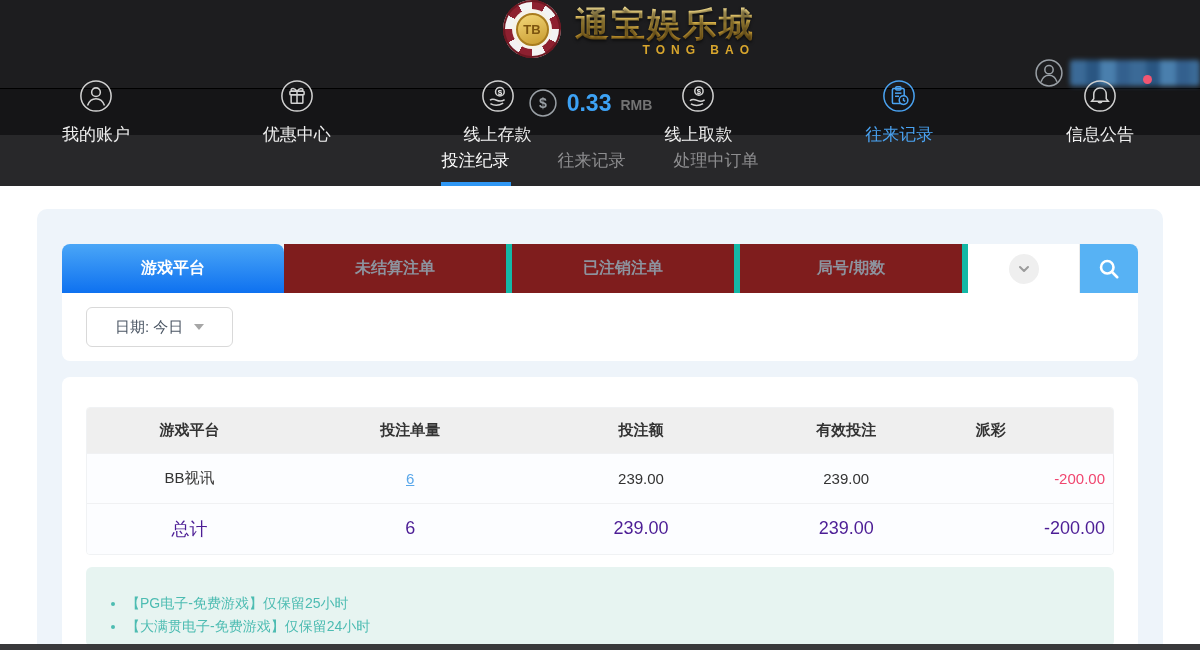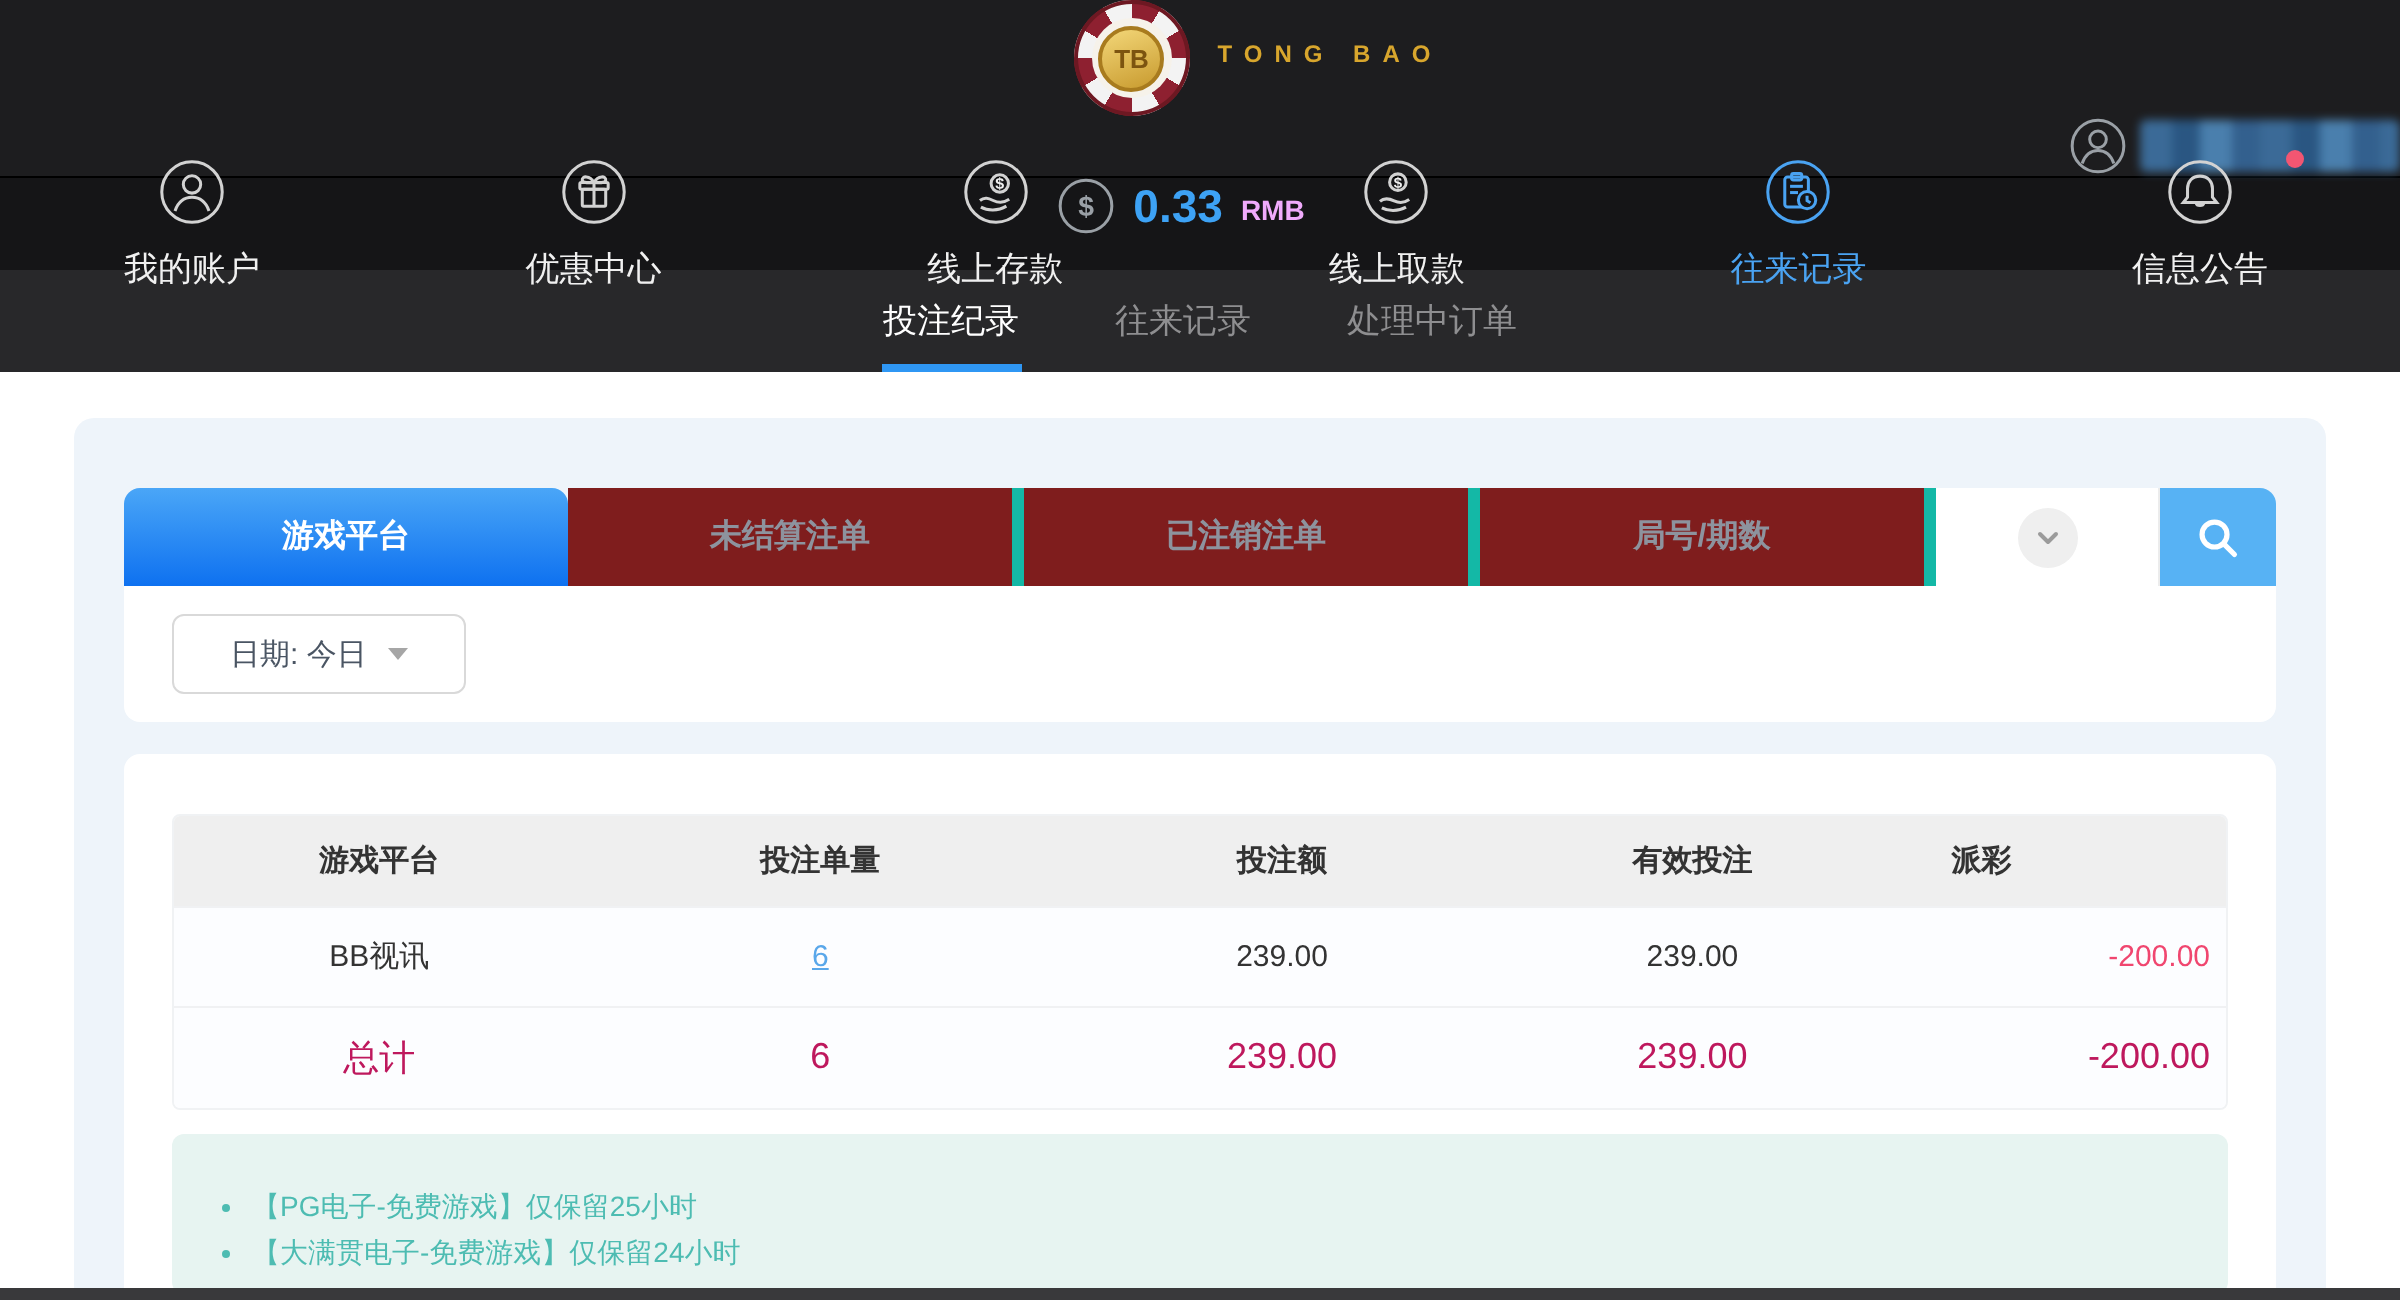--- a/index.html
+++ b/index.html
@@ -21,21 +21,21 @@
     background:linear-gradient(180deg,#f9e59a 10%,#e8bf4e 45%,#a8791c 90%);
     -webkit-background-clip:text; background-clip:text; color:transparent;
     text-shadow:0 2px 3px rgba(0,0,0,.55); }
   .logo-sub { font-size:12px; font-weight:bold; letter-spacing:6px; color:#d8a62d; text-align:right; margin-top:-5px; }
 
   .user { margin-left:auto; display:flex; align-items:center; gap:6px; }
   .redacted { width:130px; height:26px; border-radius:3px; filter:blur(2.5px); opacity:.95;
     background:repeating-linear-gradient(90deg,#3d6f9e 0 16px,#2b5a88 16px 30px,#4d85b5 30px 46px,#356494 46px 60px); }
   .balance { margin-left:52px; margin-right:72px; display:flex; align-items:center; gap:9px; }
   .balance-amount { color:#3da2f5; font-size:23px; font-weight:bold; }
-  .balance-cur { color:#f0abfc; font-size:14px; font-weight:bold; margin-top:4px; }
+  .balance-cur { color:#737373; font-size:14px; font-weight:bold; margin-top:4px; }
 
   
   .mainnav { height:47px; background:#151517; display:flex; align-items:center;
     justify-content:space-between; padding:0 66px 0 62px; border-top:1px solid #000; }
   .nav-item { display:flex; align-items:center; gap:10px; color:#f0f0f0; font-size:17px; cursor:pointer; position:relative;flex-direction:column; }
   .nav-item svg { stroke:#d2d2d2; }
   .nav-item.active { color:#4aa3f2; }
   .nav-item.active svg { stroke:#4aa3f2; }
   .notif-dot { position:absolute; top:-4px; right:-18px; width:9px; height:9px; border-radius:50%; background:#f25672; }
 
@@ -62,21 +62,21 @@
   .filter-body { height:68px; background:#fff; border-radius:0 0 8px 8px; display:flex; align-items:center; padding-left:24px; }
   .date-btn { height:40px; background:#fff; border:1px solid #d9d9d9; border-radius:6px;
     display:inline-flex; align-items:center; gap:11px; padding:0 28px; font-size:15px; color:#4a5563; cursor:pointer; }
   .caret-down { width:0; height:0; border-left:5px solid transparent; border-right:5px solid transparent; border-top:6px solid #a6a6a6; }
 
   .table-card { margin:16px 25px 0; height:276px; background:#fff; border-radius:8px; padding:30px 24px 0; }
   .table-box { border:1px solid #f0f2f4; border-radius:4px; overflow:hidden; }
   table { width:100%; border-collapse:collapse; }
   th { height:45px; background:#efefef; font-size:15px; font-weight:600; color:#333; text-align:center; }
   td { height:50px; font-size:15px; color:#333; text-align:center; border-top:1px solid #f0f1f3; background:#fcfdff; }
-  tr.total td { height:51px; font-size:18px; color:#be185d; }
+  tr.total td { height:51px; font-size:18px; color:#4c1d95; }
   th.c5 { padding-right:70px; }
   td.c5 { text-align:right; padding-right:8px; }
   .payout { color:#f0466f; }
   .count-link { color:#59a7ea; text-decoration:underline; cursor:pointer; }
 
   .notes { margin-top:12px; background:#e7f4f1; border-radius:6px; padding:25px 16px 9px 24px; }
   .notes ul { list-style:disc; margin-left:16px; }
   .notes li { color:#4dbcb2; font-size:14px; line-height:23px; }
 
   .footer-strip { position:absolute; left:0; bottom:0; width:1200px; height:6px; background:#39393b; }
@@ -87,20 +87,21 @@
 <body>
 
 <div class="topbar">
   <div class="logo">
     <div class="chip">
       <div class="chip-ring">
         <div class="chip-core">TB</div>
       </div>
     </div>
     <div class="logo-text">
+      <div class="logo-title">通宝娱乐城</div>
       <div class="logo-sub">TONG BAO</div>
     </div>
   </div>
 
   <div class="user">
     <span>
       <svg width="30" height="30" viewBox="0 0 36 36" fill="none" stroke="#9aa0a6" stroke-width="1.8">
         <circle cx="18" cy="18" r="15.5"></circle>
           <circle cx="18" cy="14" r="5"></circle>
         <path d="M8.5 28.5c1.8-5.2 5.3-7.8 9.5-7.8s7.7 2.6 9.5 7.8"></path>

